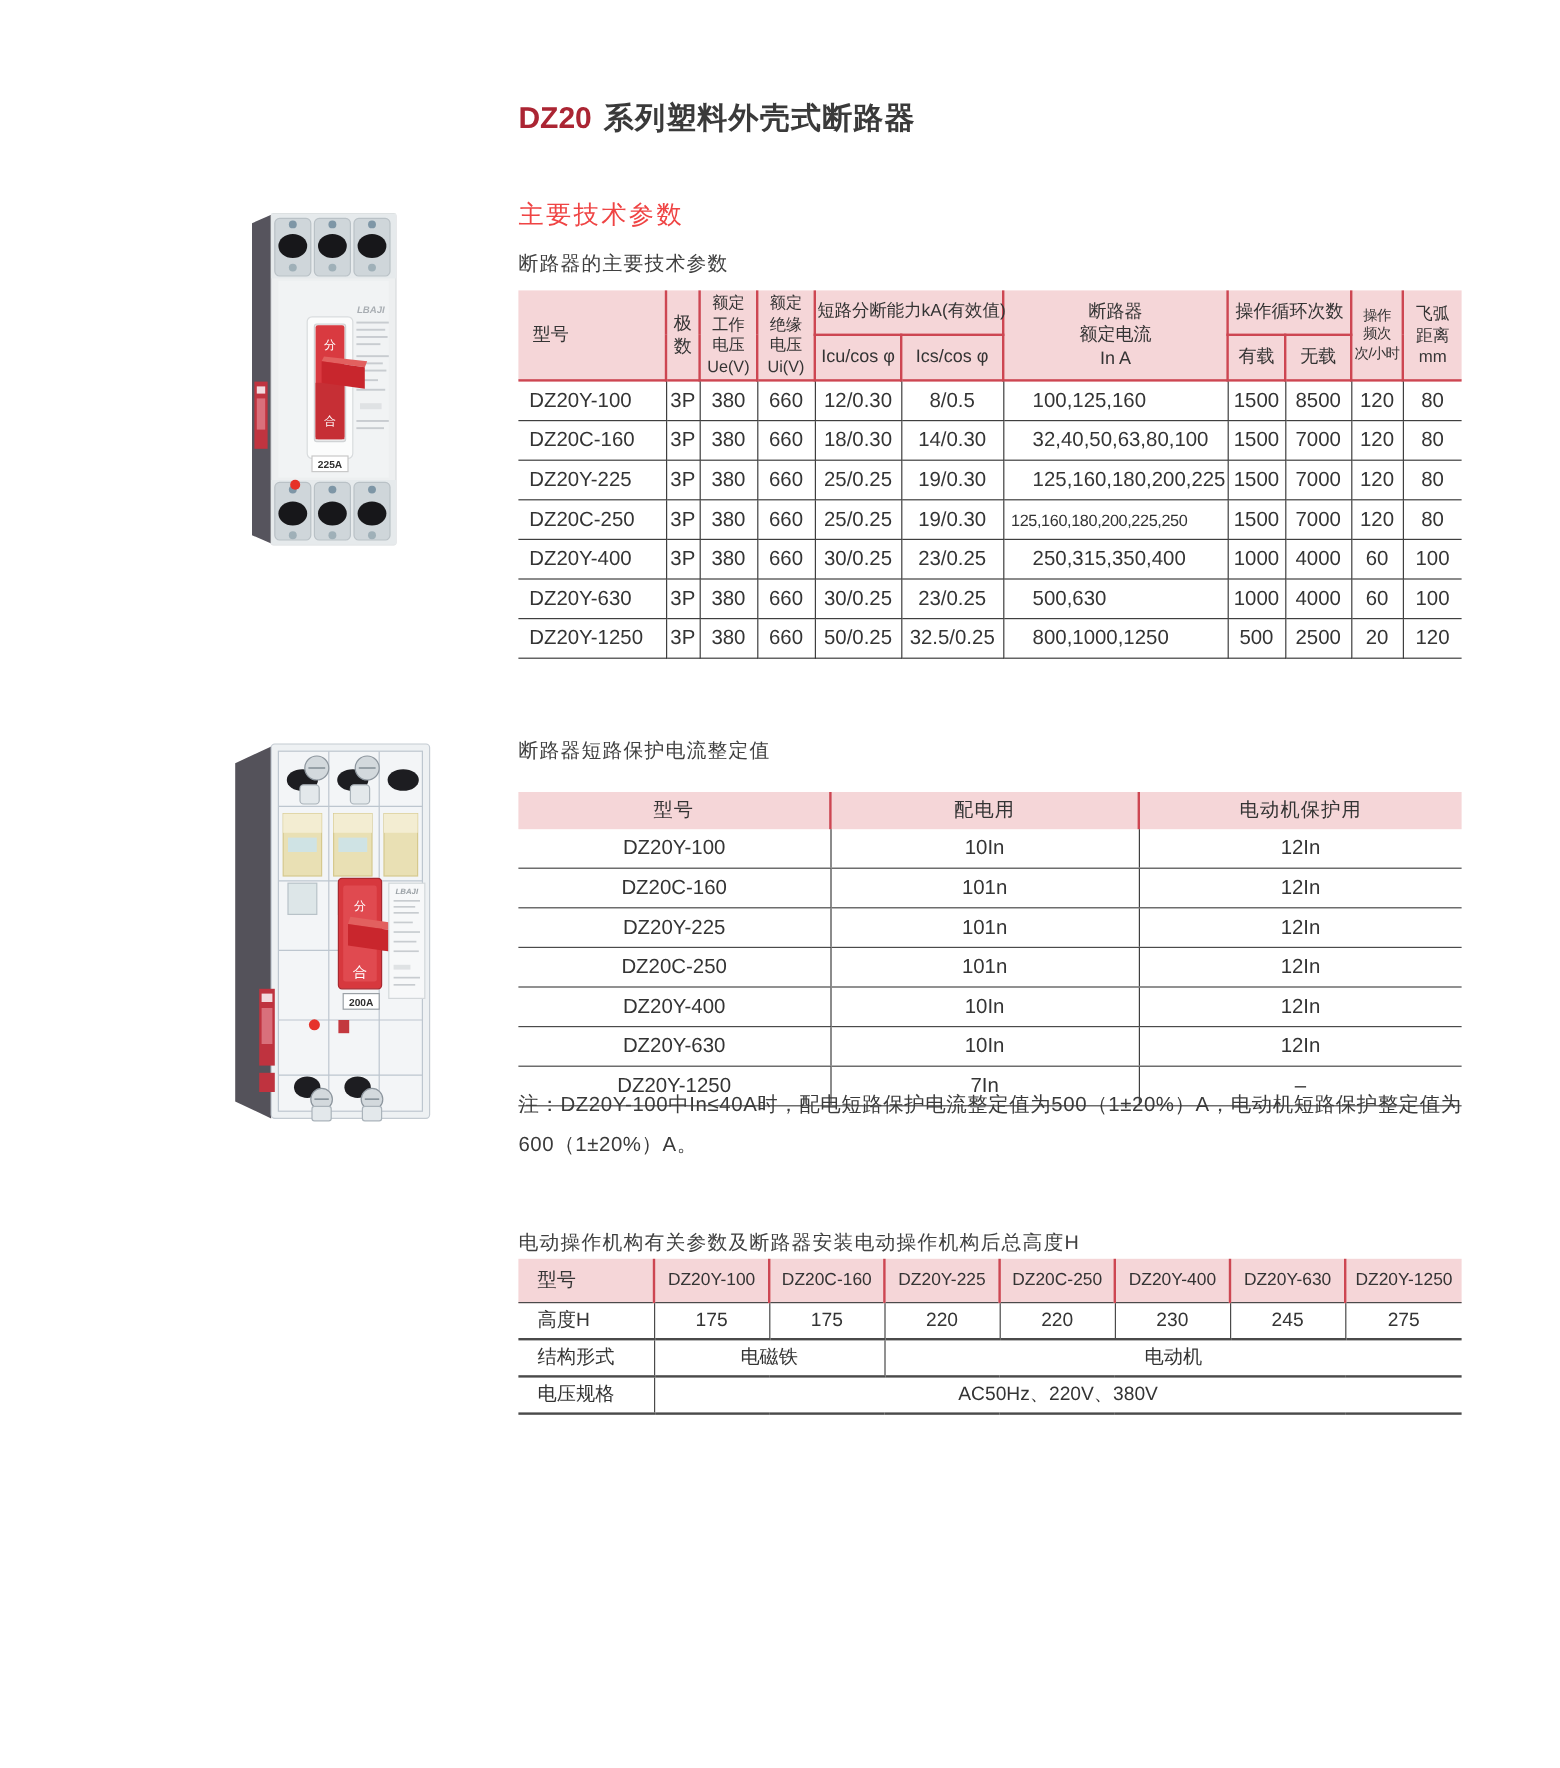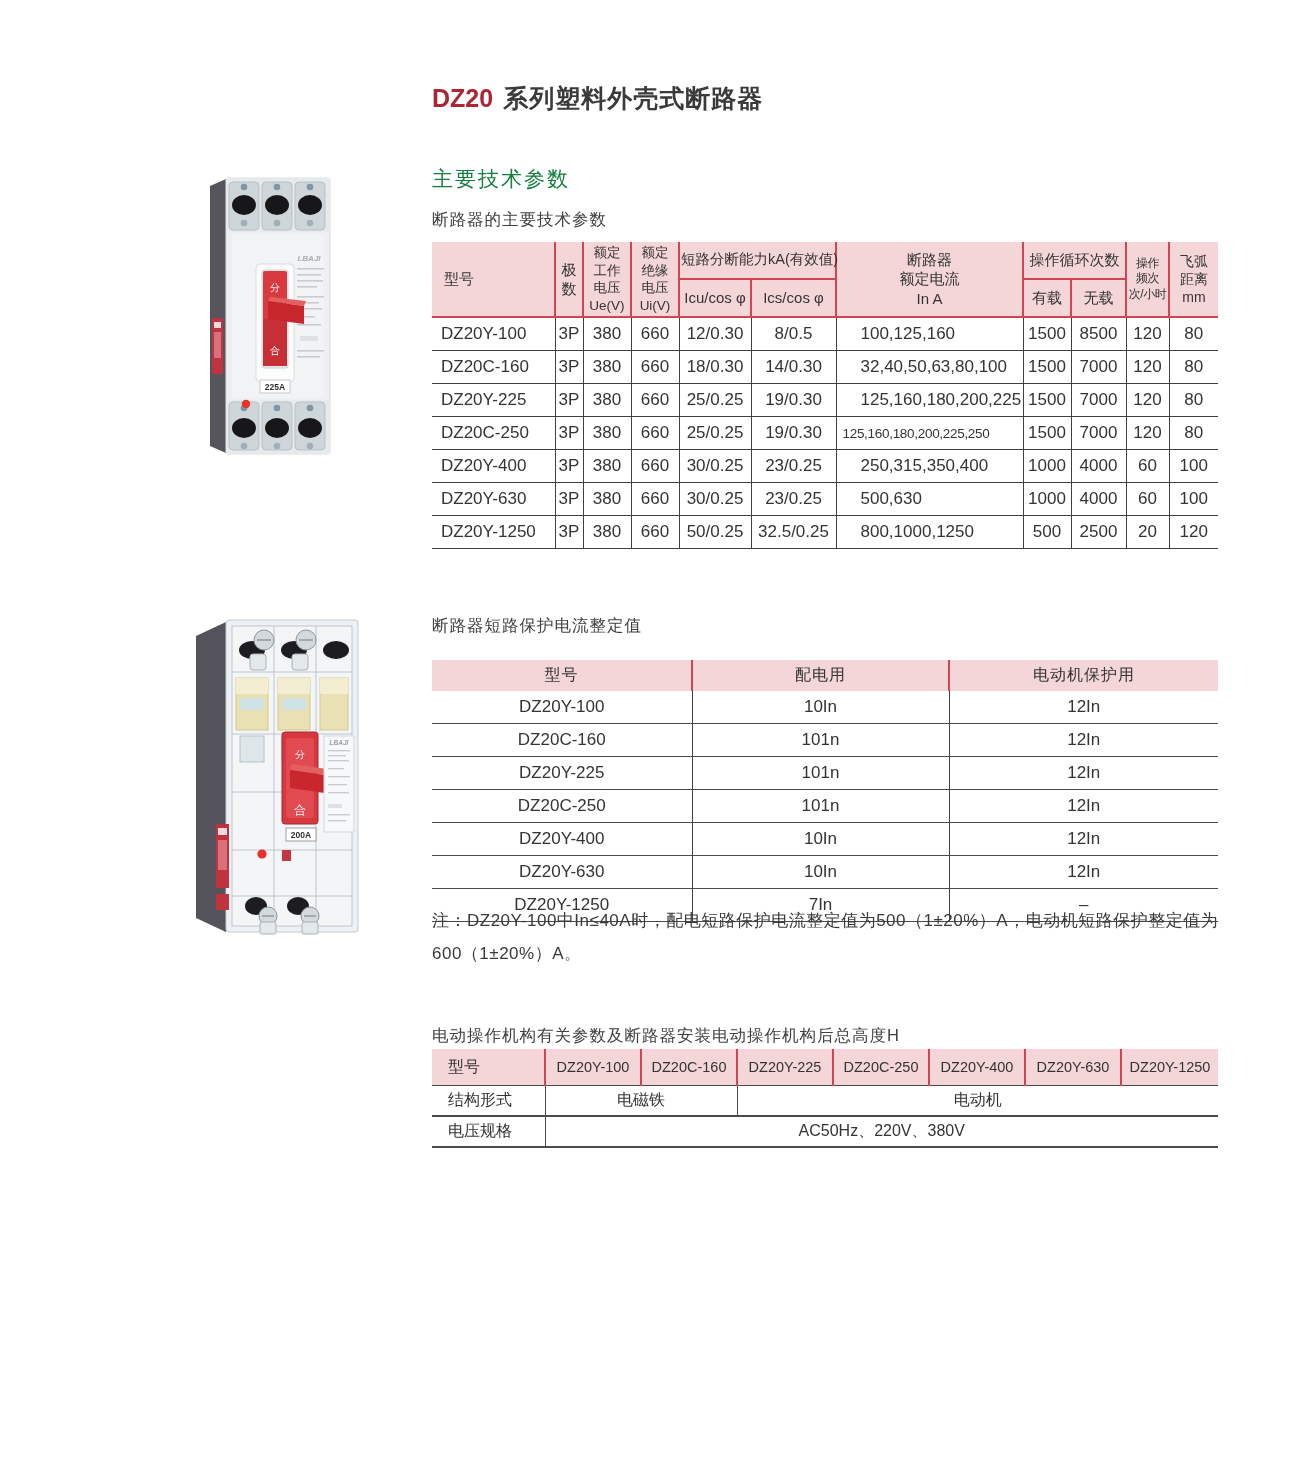--- a/index.html
+++ b/index.html
@@ -4,21 +4,21 @@
 <style>
   html,body{margin:0;padding:0;background:#ffffff;}
   .page{
     position:relative;width:1300px;height:1473px;background:#fff;overflow:hidden;
     font-family:"Liberation Sans","DejaVu Sans",sans-serif;color:#333;
   }
   .abs{position:absolute;}
   
   .title{left:432px;top:82px;font-size:25px;font-weight:700;letter-spacing:1px;color:#3a3a3a;}
   .title .series{color:#ab2533;margin-right:10px;letter-spacing:0;}
-  .section-title{left:432px;top:165px;font-size:21px;color:#15803d;letter-spacing:2px;font-family:Liberation Mono, monospace;}
+  .section-title{left:432px;top:165px;font-size:21px;color:#ef4444;letter-spacing:2px;font-family:Liberation Mono, monospace;}
   .caption{font-size:16.5px;color:#404040;letter-spacing:1px;}
   .cap1{left:432px;top:209px;}
   .cap2{left:432px;top:615px;}
   .cap3{left:432px;top:1025px;}
   .note{left:432px;width:788px;font-size:17px;color:#3a3a3a;line-height:1.95;letter-spacing:0.5px;}
   .note1{top:904px;}
   .note2{top:1184px;}
   
   table{border-collapse:collapse;table-layout:fixed;}
   .t1{left:432px;top:242px;width:786px;font-size:17px;color:#343434;}
@@ -450,20 +450,30 @@
         <th>DZ20C-160</th>
         <th>DZ20Y-225</th>
         <th>DZ20C-250</th>
         <th>DZ20Y-400</th>
         <th>DZ20Y-630</th>
         <th>DZ20Y-1250</th>
       </tr>
     </thead>
     <tbody id="t3-body">
         <tr>
+          <td class="label first">高度H</td>
+          <td>175</td>
+          <td>175</td>
+          <td>220</td>
+          <td>220</td>
+          <td>230</td>
+          <td>245</td>
+          <td>275</td>
+        </tr>
+        <tr>
           <td class="label first">结构形式</td>
           <td colspan="2">电磁铁</td>
           <td colspan="5">电动机</td>
         </tr>
         <tr>
           <td class="label first">电压规格</td>
           <td colspan="7">AC50Hz、220V、380V</td>
         </tr>
       </tbody>
   </table>

